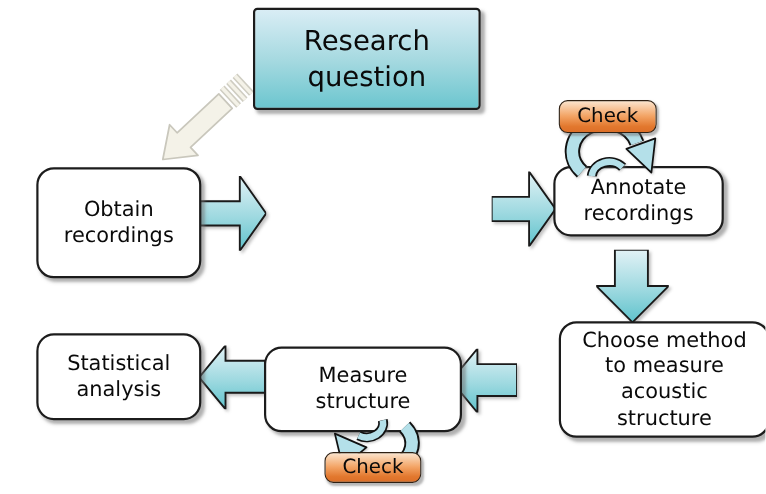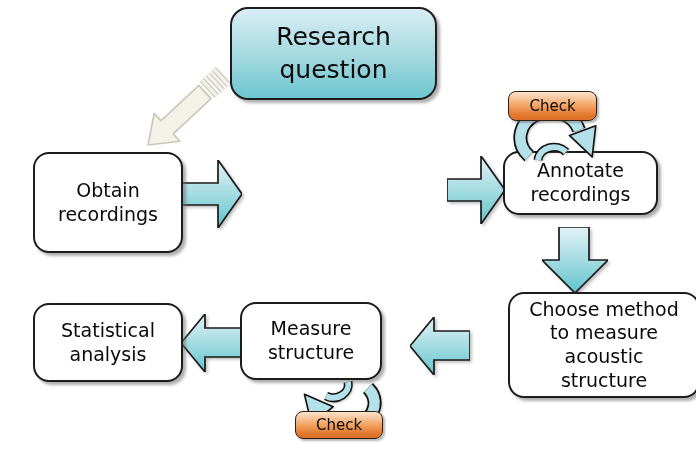--- a/index.html
+++ b/index.html
@@ -14,37 +14,37 @@
   }
   .node{
     position:absolute;display:flex;align-items:center;justify-content:center;
     text-align:center;white-space:pre-line;box-sizing:border-box;
     border:2px solid var(--box-border);border-radius:16px;background:#ffffff;
     font-size:19px;line-height:1.25;z-index:2;
     box-shadow:3px 3px 3px rgba(110,110,110,0.55);
   }
   .node.teal{
     background:linear-gradient(180deg,var(--node-fill-top) 0%,#a5d9e0 52%,var(--node-fill-bottom) 100%);
-    font-size:25px;line-height:1.3;border-radius:18px;
+    font-size:25px;line-height:1.3;border-radius:4px;
   }
   .node.check{
     background:linear-gradient(180deg,var(--check-top) 0%,var(--check-mid) 48%,#e2782e 82%,var(--check-bottom) 100%);
-    border:1.5px solid #2e2013;border-radius:8px;font-size:15px;line-height:1.1;
+    border:1.5px solid #2e2013;border-radius:8px;font-size:18px;line-height:1.1;
     z-index:4;box-shadow:2px 2px 2px rgba(110,110,110,0.5);
   }
   svg.arrow{position:absolute;z-index:1;filter:drop-shadow(2px 2px 1.5px rgba(120,120,120,0.45));}
   svg.loop{position:absolute;z-index:3;filter:drop-shadow(1.5px 1.5px 1px rgba(120,120,120,0.4));}
   svg.fade{position:absolute;z-index:1;}
   
   #research   {left:230px;top:7px;  width:207px;height:93px;}
   #obtain     {left:33px; top:152px;width:150px;height:101px;}
   #define     {left:241px;top:136px;width:207px;height:106px;}
   #annotate   {left:503px;top:151px;width:155px;height:64px;}
   #choose     {left:470px;top:292px;width:192px;height:106px;padding:2px;margin-left:38px;}
-  #measure    {left:240px;top:302px;width:142px;height:78px;}
+  #measure    {left:240px;top:315px;width:180px;height:78px;}
   #statistical{left:33px; top:303px;width:150px;height:79px;}
   #check-top   {left:508px;top:91px; width:89px;height:30px;}
   #check-bottom{left:295px;top:411px;width:88px;height:28px;}
 </style>
 </head>
 <body>
 
 <div id="stage">
 
   <svg class="fade" style="left:125px;top:58px;" width="115" height="95" viewBox="0 0 115 95">

